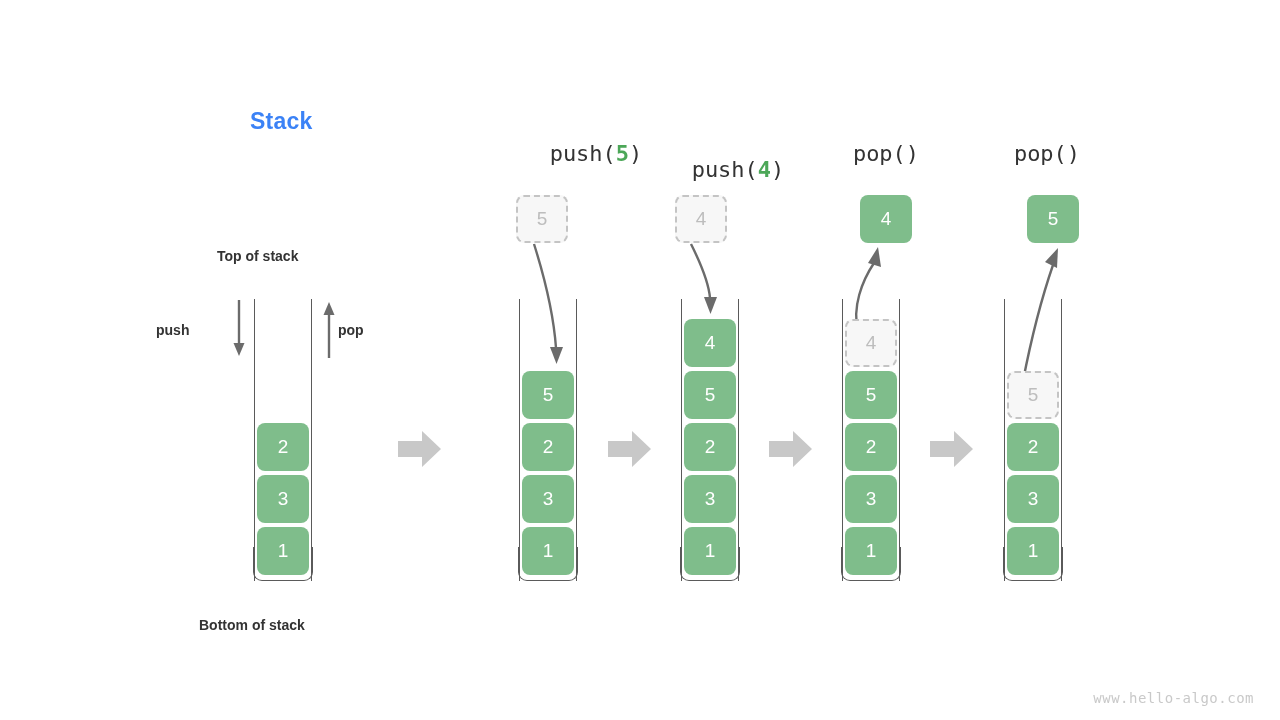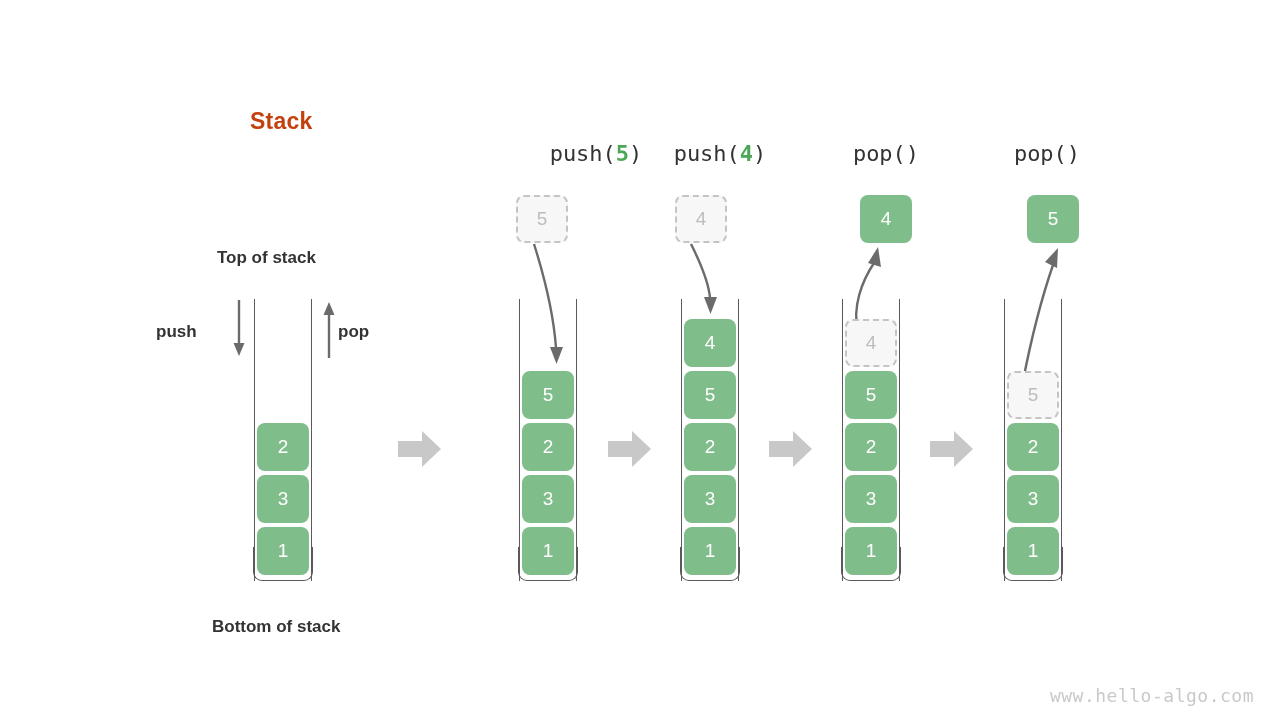--- a/index.html
+++ b/index.html
@@ -6,44 +6,44 @@
   body{
     width:1280px;height:720px;background:#ffffff;
     font-family:"Liberation Sans", sans-serif;
     overflow:hidden;position:relative;
   }
   .stage{position:absolute;inset:0;}
 
   
   .title{
     position:absolute;left:250px;top:108px;
-    font-size:23px;font-weight:bold;color:#c2410c;
+    font-size:23px;font-weight:bold;color:#3b82f6;
     letter-spacing:.2px;
   }
   .cap{
-    position:absolute;font-size:17px;font-weight:bold;color:#333333;
+    position:absolute;font-size:14px;font-weight:bold;color:#333333;
     white-space:nowrap;
   }
   .cap.top{left:217px;top:248px;}
-  .cap.bottom{left:199px;top:617px;margin-left:13px;}
+  .cap.bottom{left:199px;top:617px;}
   .cap.push{left:156px;top:322px;}
   .cap.pop{left:338px;top:322px;}
 
   .oplabel{
     position:absolute;top:141px;
     font-family:"DejaVu Sans Mono","Liberation Mono",monospace;
     font-size:22px;color:#333333;white-space:nowrap;
     transform:translateX(-50%);
   }
   .oplabel .arg{color:#4ca758;font-weight:bold;}
 
   .watermark{
     position:absolute;right:26px;bottom:14px;
     font-family:"DejaVu Sans Mono","Liberation Mono",monospace;
-    font-size:18px;color:#c9c9c9;letter-spacing:.5px;
+    font-size:14px;color:#c9c9c9;letter-spacing:.5px;
   }
 
   
   .stack{position:absolute;}
   .rail{
     position:absolute;top:0;width:1px;height:100%;
     background:#5a5a5a;
   }
   .rail.l{left:0;}
   .rail.r{right:0;}
@@ -126,21 +126,21 @@
   <div class="stack" style="left:519px;top:299px;width:58px;height:282px;">
     <div class="rail l"></div>
     <div class="rail r"></div>
     <div class="bowl"></div>
     <div class="cell solid" style="left:3px;top:72px;">5</div>
     <div class="cell solid" style="left:3px;top:124px;">2</div>
     <div class="cell solid" style="left:3px;top:176px;">3</div>
     <div class="cell solid" style="left:3px;top:228px;">1</div>
   </div>
 
-  <div class="oplabel" style="left:720px;">
+  <div class="oplabel" style="left:738px;margin-top:16px;">
     <span>push(</span><span class="arg">4</span><span>)</span>
   </div>
   <div class="cell ghost" style="left:675px;top:195px;">4</div>
   <svg class="blockarrow" style="left:688px;top:242px;" width="40" height="76" viewBox="0 0 40 76">
     <path d="M3 2 C14 24, 21 44, 22 56" stroke="#6b6b6b" stroke-width="2.4" fill="none"></path>
     <path d="M22.5 72 L16 55 L29 55 Z" fill="#6b6b6b"></path>
   </svg>
   <div class="stack" style="left:681px;top:299px;width:58px;height:282px;">
     <div class="rail l"></div>
     <div class="rail r"></div>

